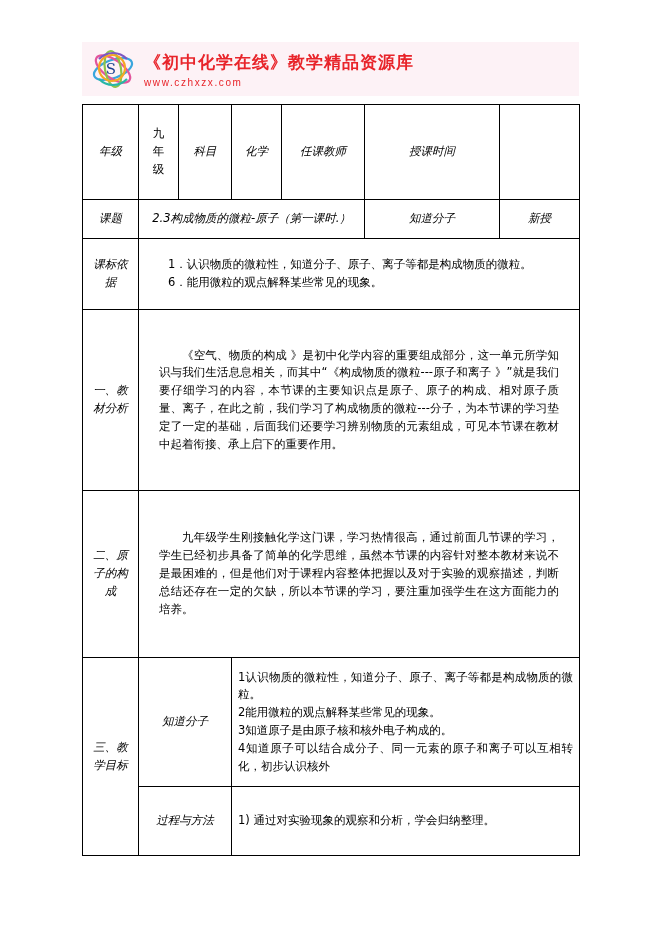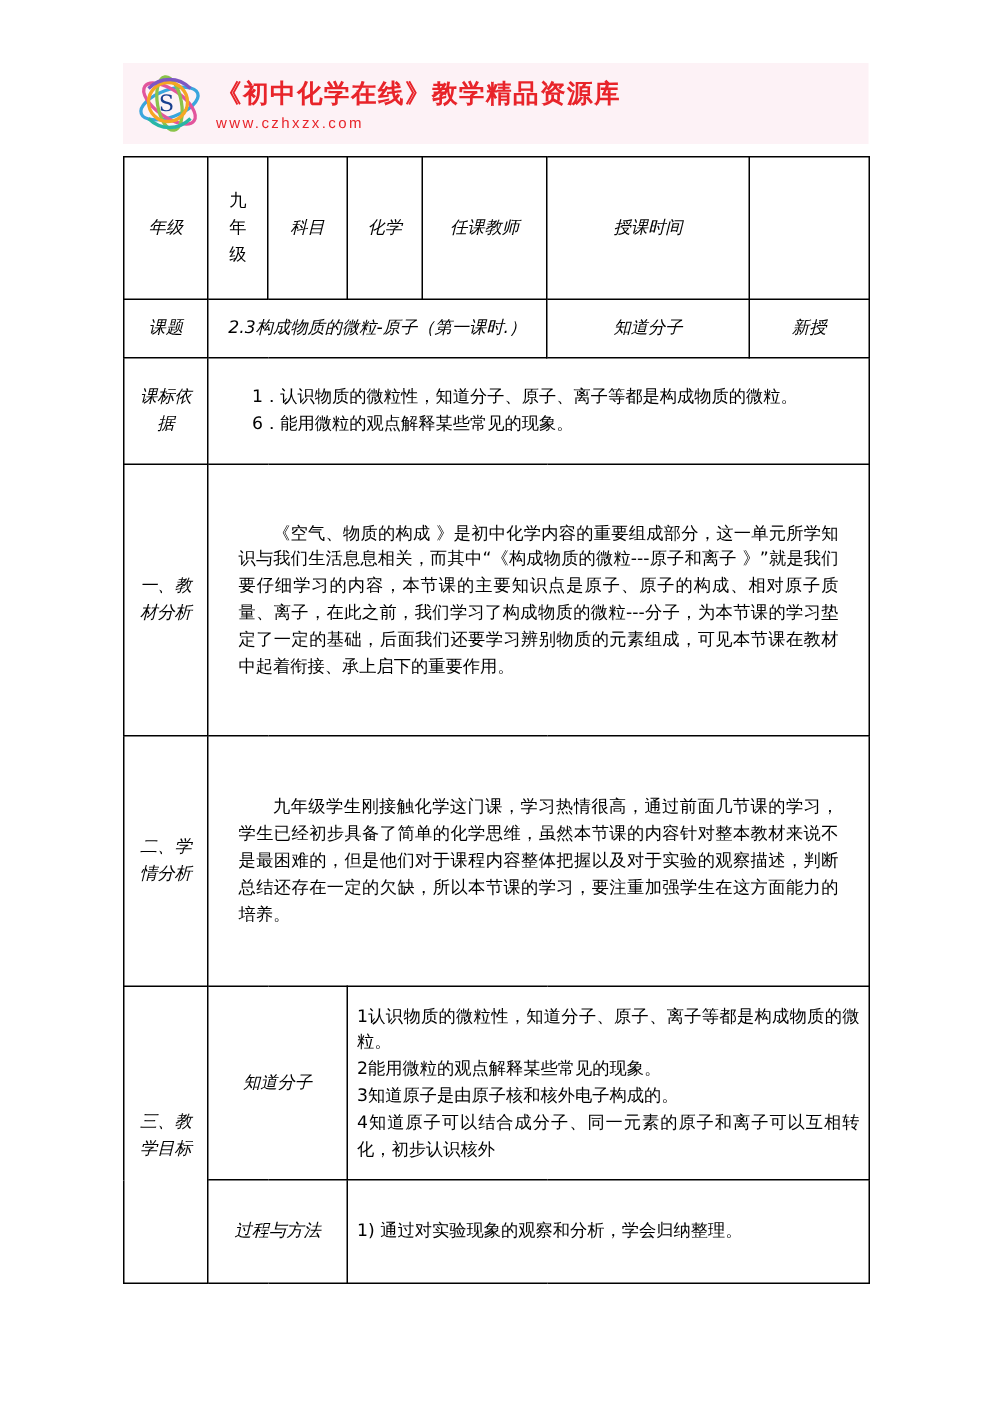--- a/index.html
+++ b/index.html
@@ -170,21 +170,21 @@
     </tr>
 
     <tr class="row-material">
       <td class="ctr">一、教材分析</td>
       <td class="just body-cell" colspan="6">
         <p>《空气、物质的构成 》是初中化学内容的重要组成部分，这一单元所学知识与我们生活息息相关，而其中“《构成物质的微粒---原子和离子 》”就是我们要仔细学习的内容，本节课的主要知识点是原子、原子的构成、相对原子质量、离子，在此之前，我们学习了构成物质的微粒---分子，为本节课的学习垫定了一定的基础，后面我们还要学习辨别物质的元素组成，可见本节课在教材中起着衔接、承上启下的重要作用。</p>
       </td>
     </tr>
 
     <tr class="row-situation">
-      <td class="ctr">二、学情分析</td>
+      <td class="ctr">二、原子的构成</td>
       <td class="just body-cell" colspan="6">
         <p>九年级学生刚接触化学这门课，学习热情很高，通过前面几节课的学习，学生已经初步具备了简单的化学思维，虽然本节课的内容针对整本教材来说不是最困难的，但是他们对于课程内容整体把握以及对于实验的观察描述，判断总结还存在一定的欠缺，所以本节课的学习，要注重加强学生在这方面能力的培养。</p>
       </td>
     </tr>
 
     <tr class="row-goal1">
       <td class="ctr" rowspan="2">三、教学目标</td>
       <td class="ctr" colspan="2">知道分子</td>
       <td class="just body-cell tight" colspan="4">
         <p class="noind">1认识物质的微粒性，知道分子、原子、离子等都是构成物质的微粒。</p>

